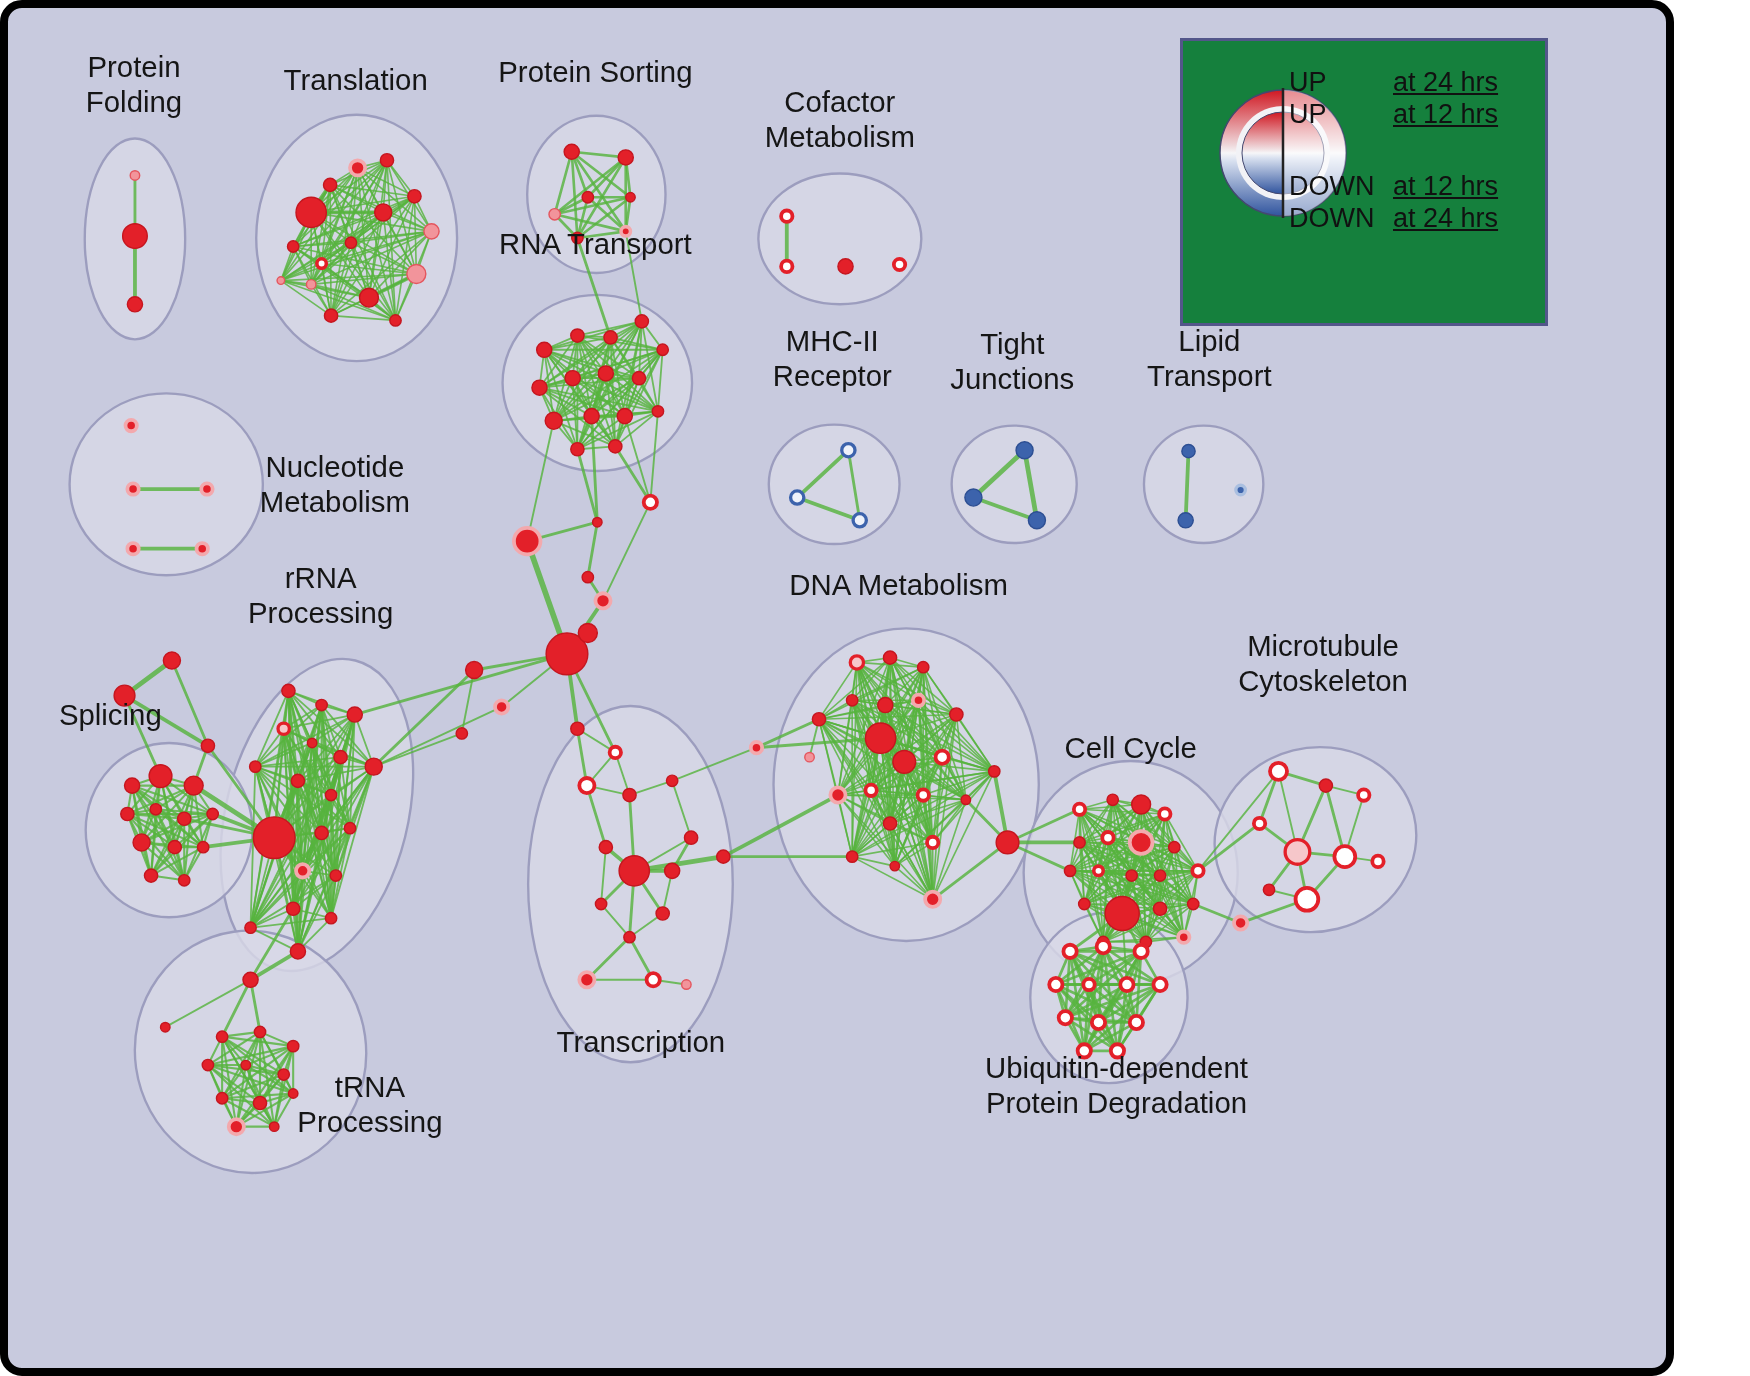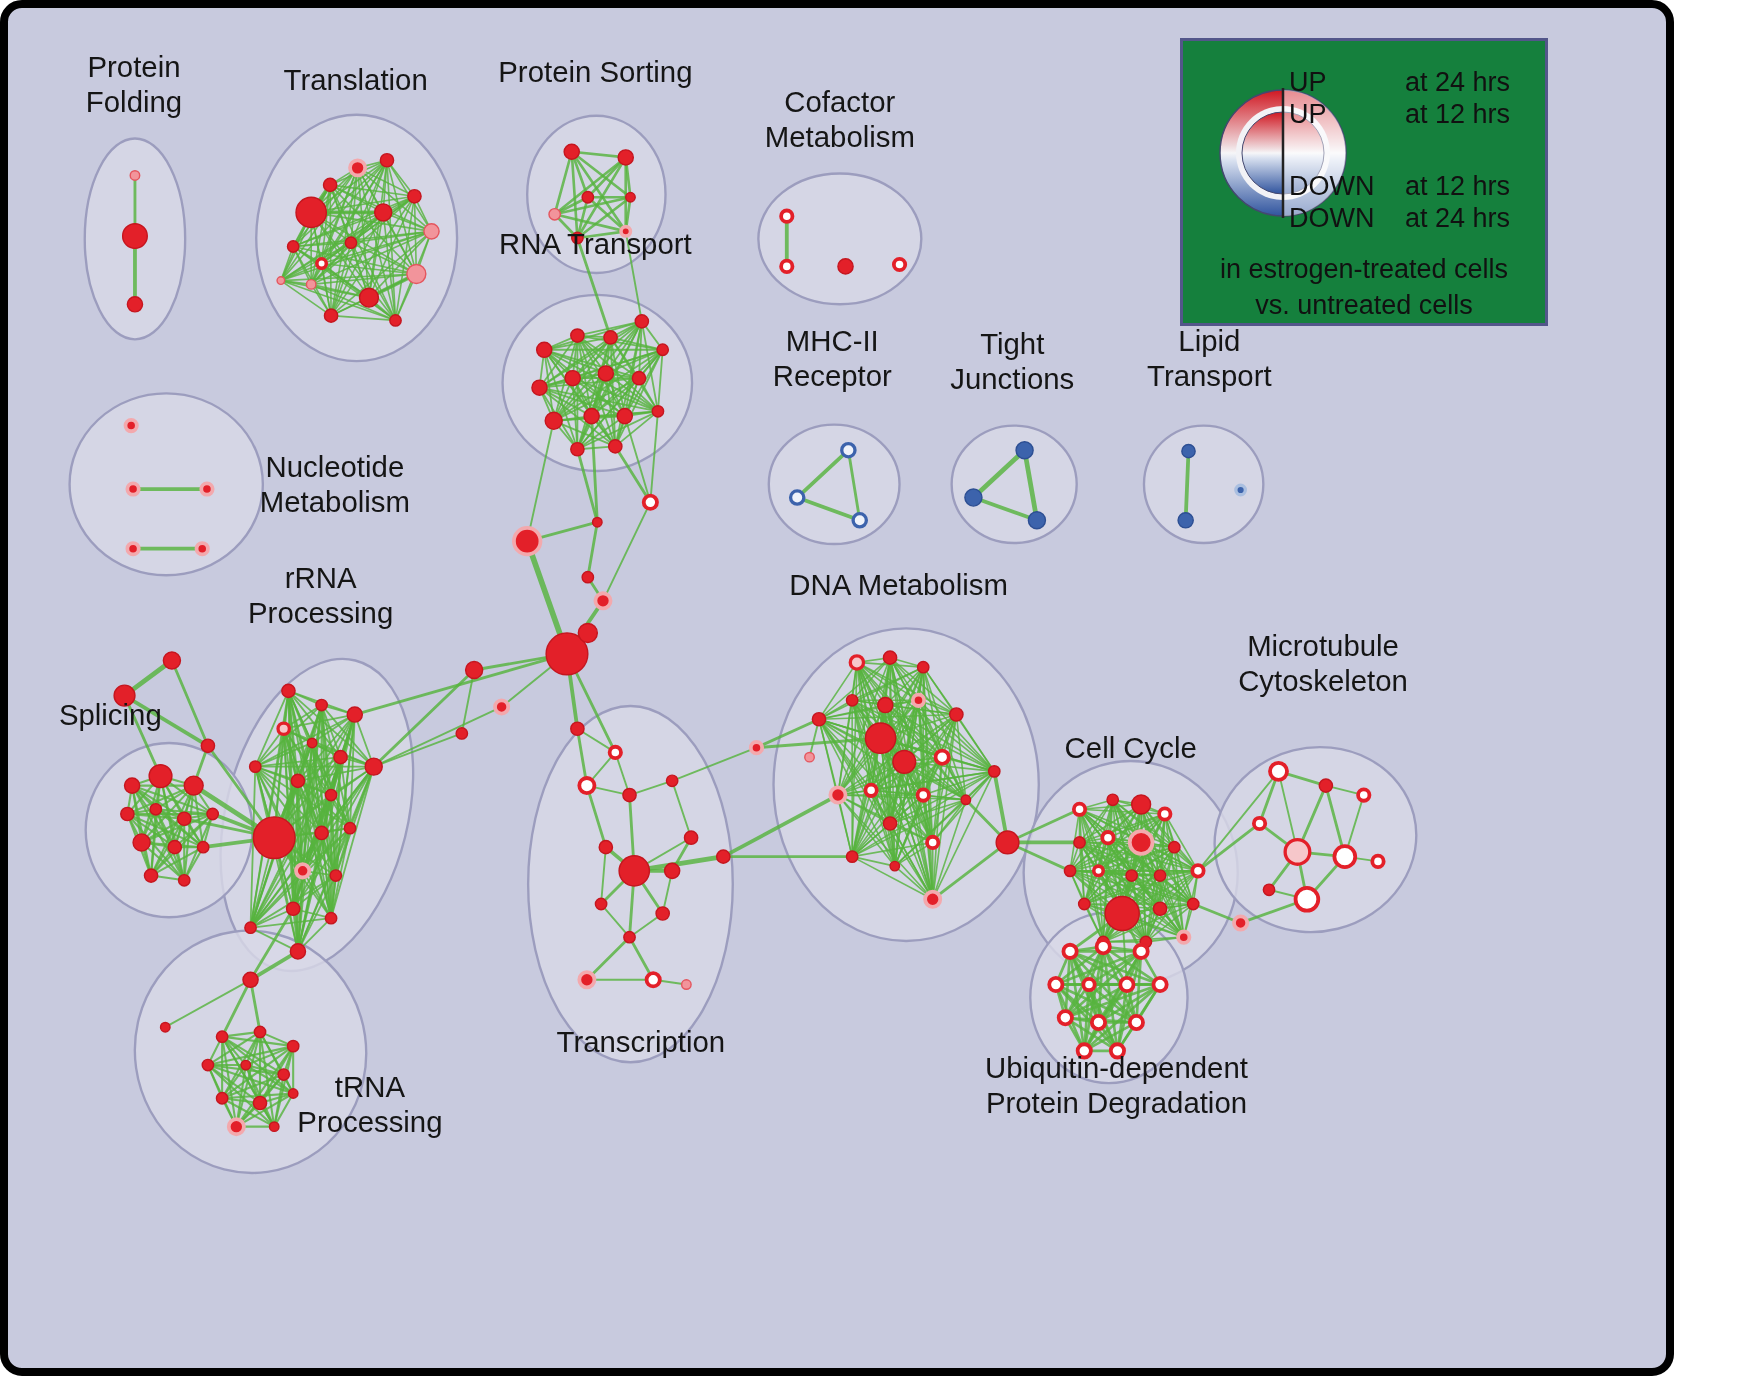--- a/index.html
+++ b/index.html
@@ -10,21 +10,21 @@
   #net-svg { position:absolute; left:0; top:0; width:100%; height:100%; }
   svg text { font-family:"Liberation Sans", sans-serif; }
 
   .legend {
     position:absolute; left:1172px; top:30px; width:368px; height:288px;
     box-sizing:border-box; background:#15803d; border:3px solid #53568a;
   }
   .legend-glyph { position:absolute; left:0; top:0; width:368px; height:230px; pointer-events:none; }
   .lg-row { position:absolute; font-size:27px; color:#111; white-space:nowrap; }
   .lg-dir { position:absolute; left:106px; }
-  .lg-time { position:absolute; left:222px; }
+  .lg-time { position:absolute; left:210px;text-decoration:underline; }
   .lg-caption { position:absolute; left:0; right:0; top:210px; text-align:center; font-size:27px; line-height:36px; color:#111; }
 </style>
 </head>
 <body>
 
 <div class="stage">
 
   <svg id="net-svg" viewBox="0 0 1750 1376">
       <g>
         <ellipse cx="134" cy="214" rx="53" ry="106" fill="#d8d8e6" fill-opacity="0.82" stroke="#9c9dbe" stroke-width="2.5"></ellipse>
@@ -1434,19 +1434,15 @@
     </div>
     <div class="lg-row" style="top:130px;">
       <span class="lg-dir">DOWN</span>
       <span class="lg-time">at 12 hrs</span>
     </div>
     <div class="lg-row" style="top:162px;">
       <span class="lg-dir">DOWN</span>
       <span class="lg-time">at 24 hrs</span>
     </div>
 
-    <div class="lg-caption">
-      <span>in estrogen-treated cells</span><br>
-      <span>vs. untreated cells</span>
-    </div>
   </div>
 
 </div>
 
 </body></html>

